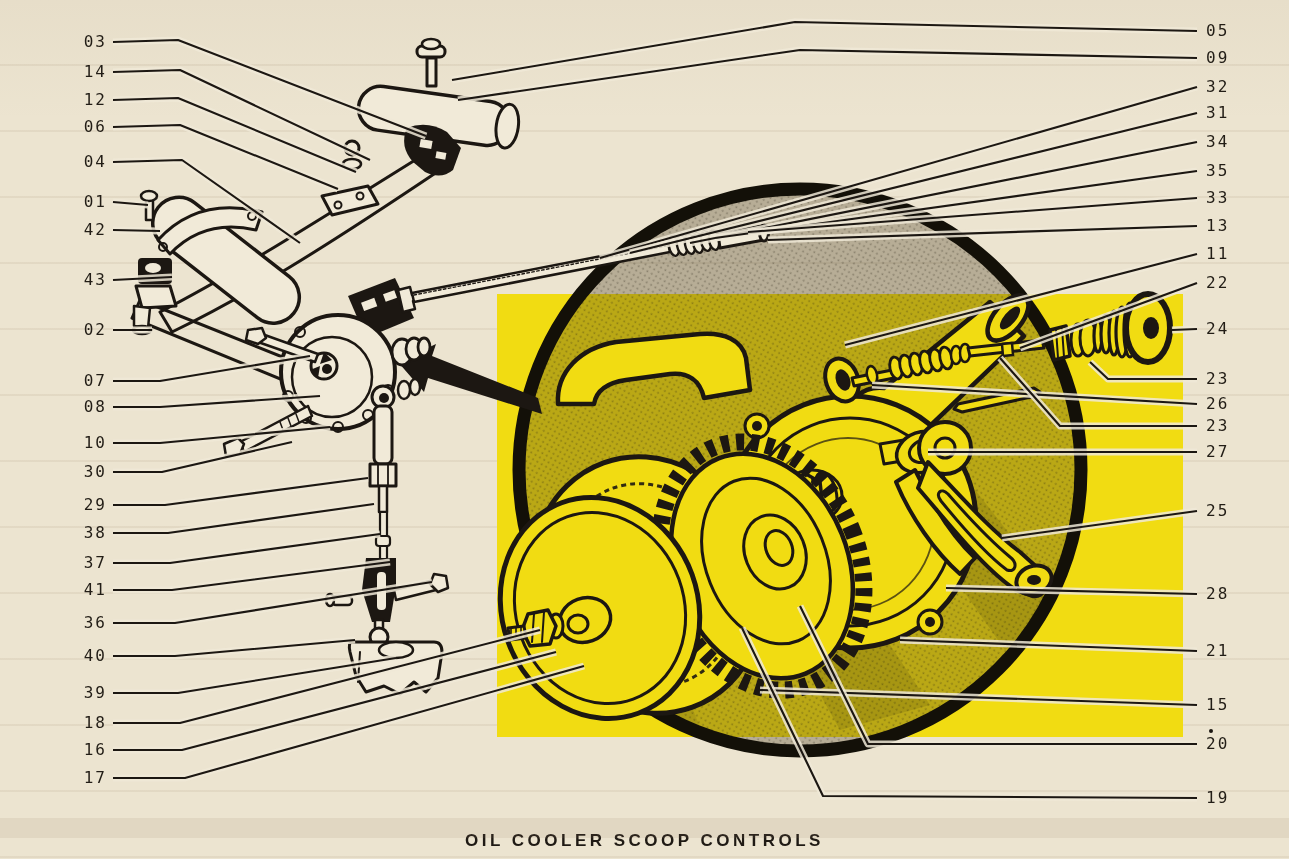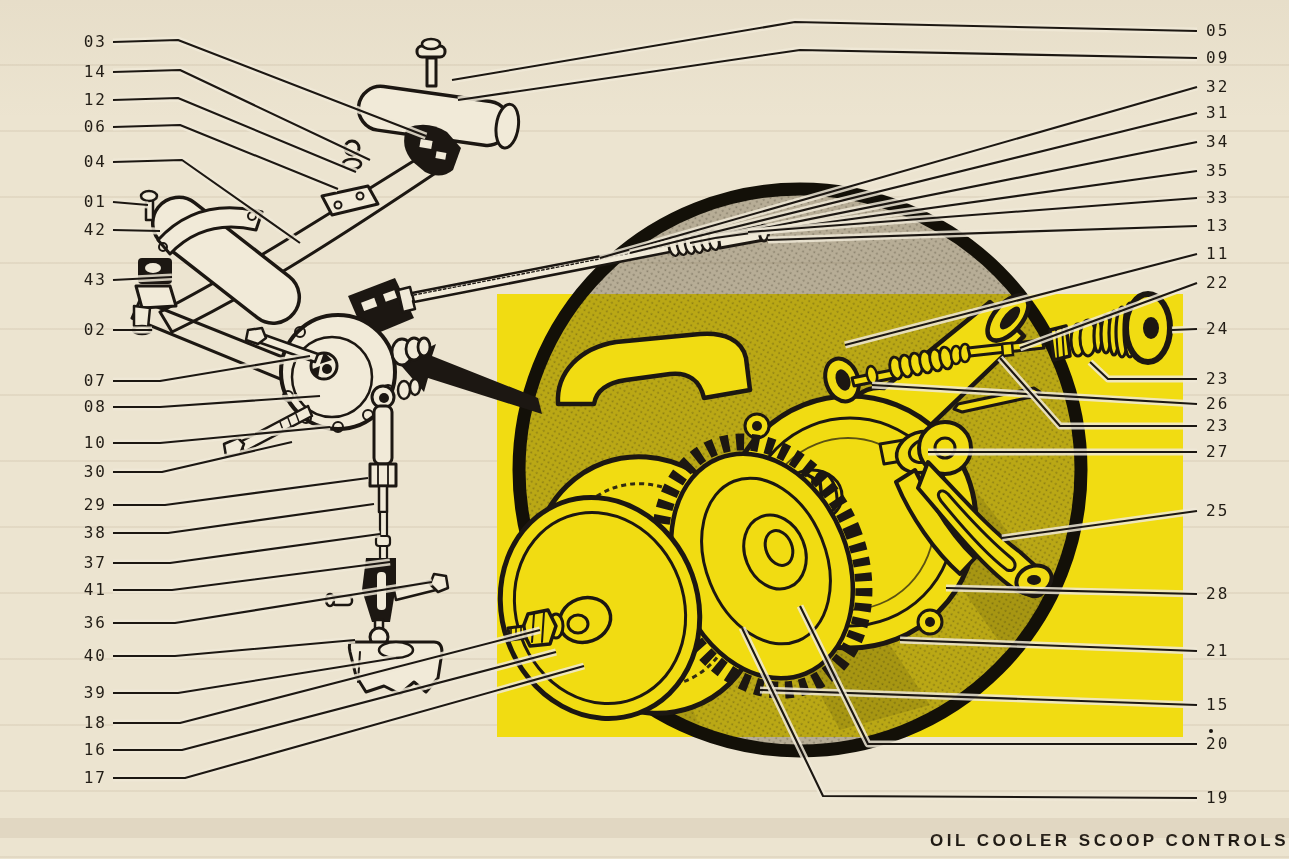--- a/index.html
+++ b/index.html
@@ -21,21 +21,21 @@
   .bottom-band{position:absolute;left:0;right:0;top:818px;height:20px;
     background:rgba(150,125,95,.12);pointer-events:none;}
   svg{position:absolute;inset:0;display:block;}
   .callout-line{fill:none;stroke:var(--ink);stroke-width:2.1;stroke-linejoin:round;}
   .callout-halo{fill:none;stroke:rgba(240,233,215,.85);stroke-width:7;stroke-linejoin:round;}
   .callout-text{
     font-family:"DejaVu Sans Mono","Liberation Mono",monospace;
     font-size:16px;letter-spacing:2px;fill:#221d16;
   }
   .caption{
-    position:absolute;left:0;right:0;top:831px;text-align:right;
+    position:absolute;left:0;right:0;top:831px;text-align:center;
     font-size:17px;font-weight:600;letter-spacing:3.5px;color:#1f1a14;
   }
   .ln{stroke:var(--ink);fill:none;stroke-linejoin:round;stroke-linecap:round;}
   .w{fill:#f1ead8;}
   .y{fill:var(--yellow);}
   .k{fill:var(--ink);}
 </style>
 </head>
 <body>
 

